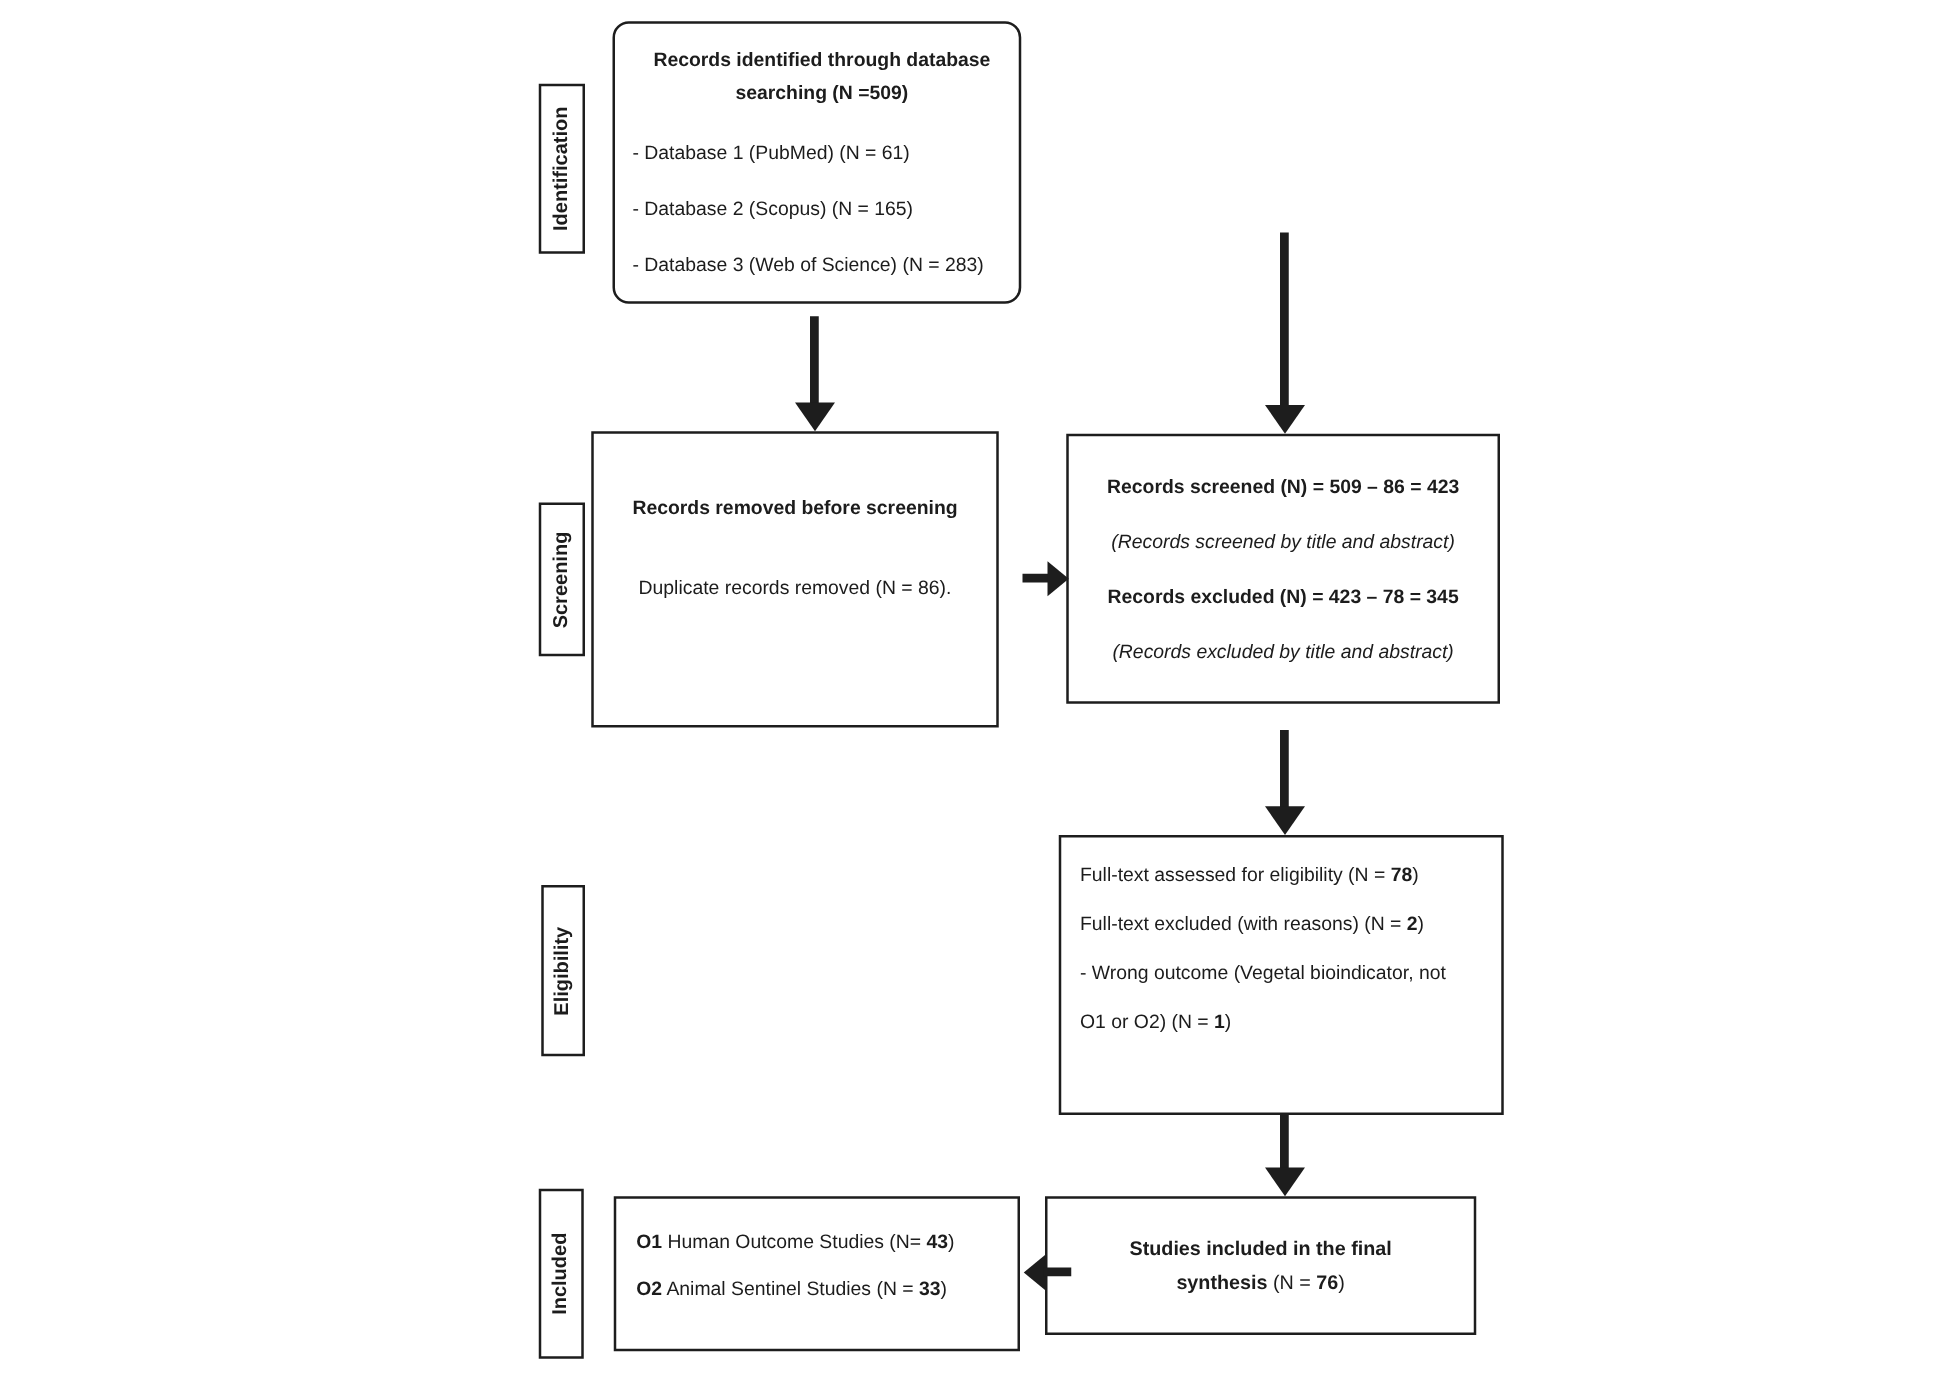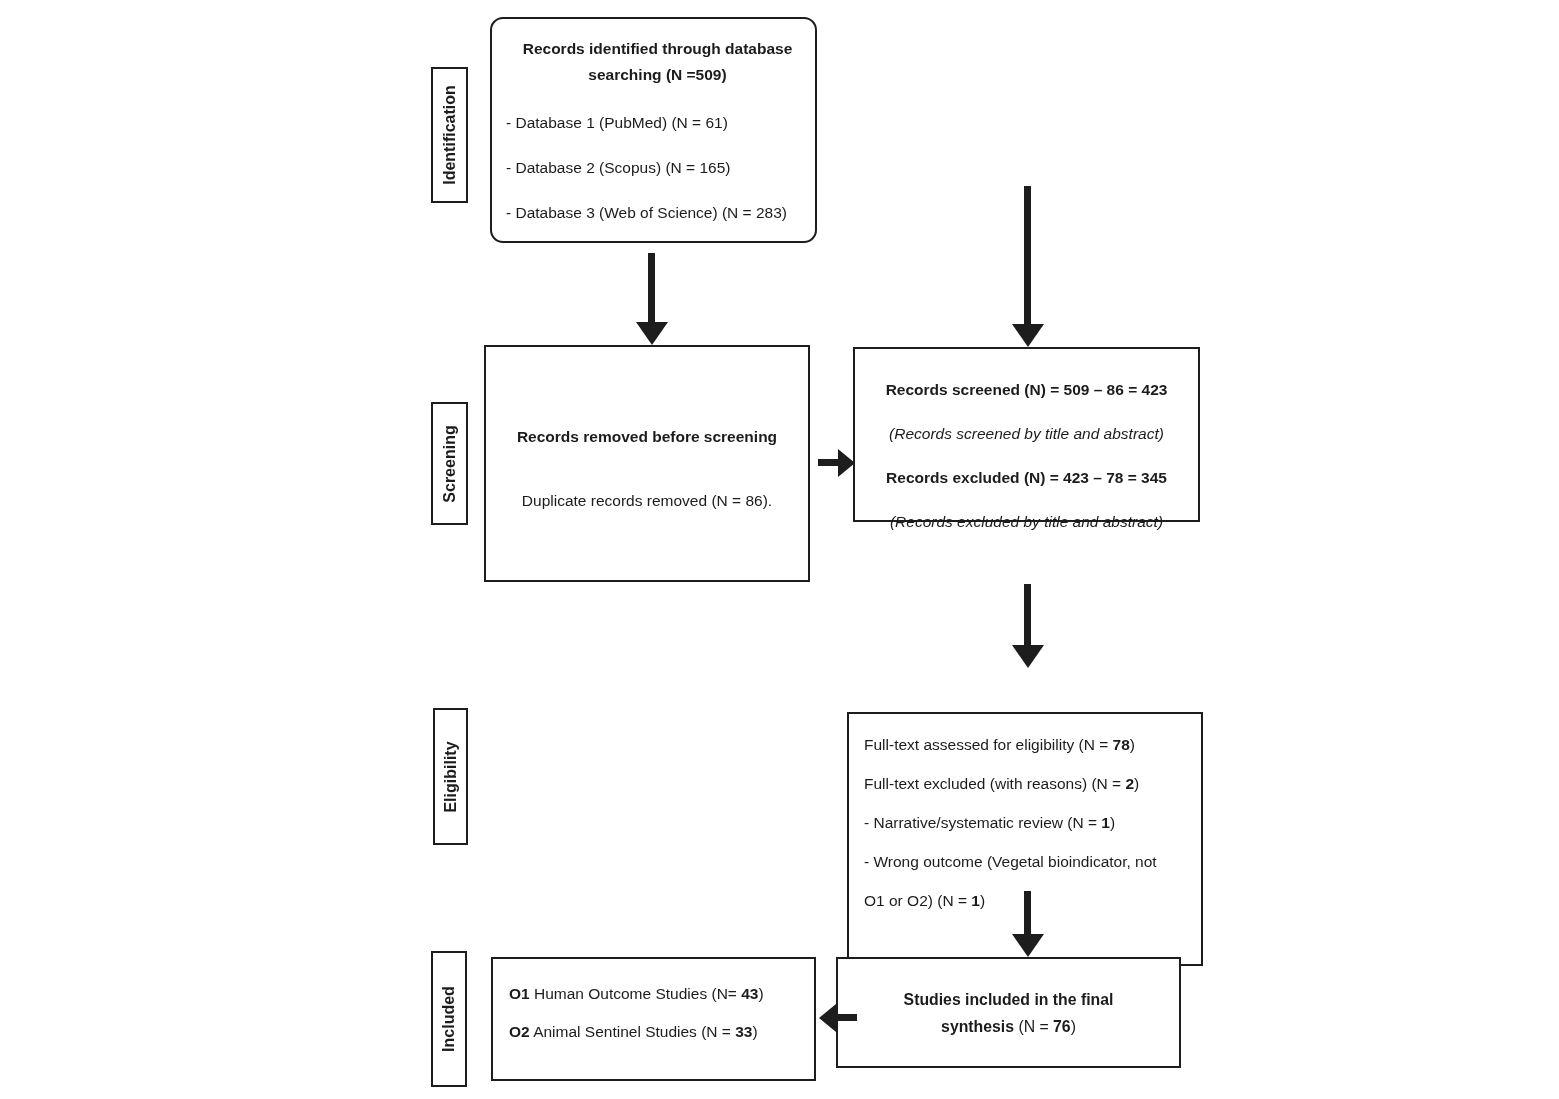--- a/index.html
+++ b/index.html
@@ -23,30 +23,30 @@
   
   .box-db{left:490px;top:17px;width:327px;height:226px;padding:17px 6px 0 14px;border-radius:13px;}
   .box-db .title{font-weight:700;text-align:center;line-height:26px;max-width:292px;margin:0 auto;}
   .box-db .item{margin-top:25px;line-height:20px;}
 
   
   .box-other{left:870px;top:82px;width:315px;height:100px;padding-top:16px;}
   .box-other .title{font-weight:700;text-align:center;line-height:27px;max-width:272px;margin:0 auto;}
 
   
-  .box-removed{left:484px;top:345px;width:326px;height:237px;text-align:center;padding-top:80px;}
+  .box-removed{left:473px;top:345px;width:326px;height:237px;text-align:center;padding-top:50px;}
   .box-removed .title{font-weight:700;line-height:19px;margin:0;}
   .box-removed .body{margin-top:45px;line-height:19px;}
 
   
-  .box-screened{left:853px;top:347px;width:347px;height:175px;text-align:center;padding-top:32px;}
+  .box-screened{left:853px;top:347px;width:347px;height:216px;text-align:center;padding-top:32px;}
   .box-screened p{margin:0 0 26px 0;line-height:18px;}
 
   
-  .box-elig{left:847px;top:668px;width:356px;height:254px;padding:11px 8px 0 15px;line-height:39px;margin-top:44px;}
+  .box-elig{left:847px;top:668px;width:356px;height:224px;padding:11px 8px 0 15px;line-height:39px;}
   .box-elig p{margin:0;}
   .box-elig p.wrap2{max-width:296px;}
   .num{font-weight:700;}
 
   
   .box-inc-left{left:491px;top:957px;width:325px;height:124px;padding:16px 20px 0 16px;line-height:38px;}
   .box-inc-left p{margin:0;}
 
   
   .box-inc-right{left:836px;top:957px;width:345px;height:111px;padding-top:27px;text-align:center;}
@@ -93,21 +93,20 @@
   <div class="box box-screened">
     <p class="bold">Records screened (N) = 509 – 86 = 423</p>
     <p class="italic">(Records screened by title and abstract)</p>
     <p class="bold">Records excluded (N) = 423 – 78 = 345</p>
     <p class="italic">(Records excluded by title and abstract)</p>
   </div>
 
   <div class="box box-elig">
     <p><span>Full-text assessed for eligibility (N = </span><span class="num">78</span><span>)</span></p>
     <p><span>Full-text excluded (with reasons) (N = </span><span class="num">2</span><span>)</span></p>
-    <p><span>- Narrative/systematic review (N = </span><span class="num">1</span><span>)</span></p>
     <p class="wrap2"><span>- Wrong outcome (Vegetal bioindicator, not O1 or O2) (N = </span><span class="num">1</span><span>)</span></p>
   </div>
 
   <div class="box box-inc-left">
     <p><span class="bold">O1</span><span> Human Outcome Studies (N= </span><span class="num">43</span><span>)</span></p>
     <p><span class="bold">O2</span><span> Animal Sentinel Studies (N = </span><span class="num">33</span><span>)</span></p>
   </div>
 
   <div class="box box-inc-right">
     <div class="inner"><span class="bold">Studies included in the final synthesis </span><span>(N = </span><span class="num">76</span><span>)</span></div>

